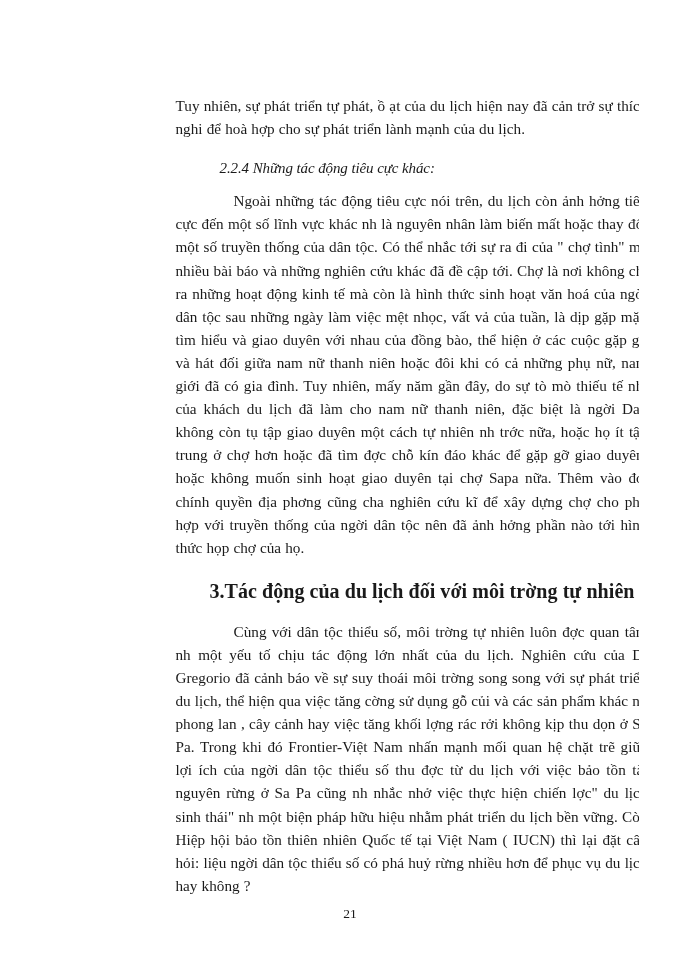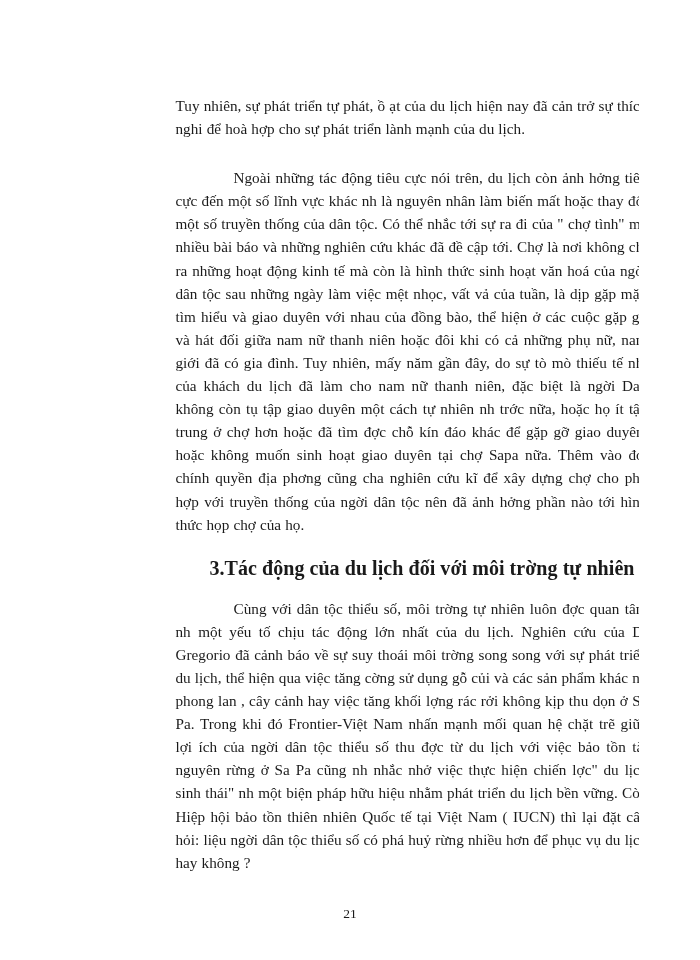--- a/index.html
+++ b/index.html
@@ -74,20 +74,21 @@
 <body>
 
 <div class="page">
 
   <div class="content">
 
     <p class="para">Tuy nhiên, sự phát triển tự phát, ồ ạt của du lịch hiện nay đã cản trở sự thích nghi để hoà hợp cho sự phát triển lành mạnh của du lịch.</p>
 
     <div class="spacer-md"></div>
 
+    <p class="subheading">2.2.4 Những tác động tiêu cực khác:</p>
 
     <div class="spacer-sm"></div>
 
     <p class="para indent-body">Ngoài những tác động tiêu cực nói trên, du lịch còn ảnh hởng  tiêu cực đến một số lĩnh vực khác nh   là nguyên nhân làm biến mất hoặc thay đổi một số truyền thống của dân tộc. Có thể nhắc tới sự ra đi của " chợ tình" mà nhiều bài báo và những nghiên cứu khác đã đề cập tới. Chợ là nơi không chỉ ra những hoạt động kinh tế mà còn là hình thức sinh hoạt văn hoá của ngời   dân tộc sau những ngày làm việc mệt nhọc, vất vả của tuần, là dịp gặp mặt, tìm hiểu và giao duyên với nhau của đồng bào, thể hiện ở các cuộc gặp gỡ và hát đối giữa nam nữ thanh niên hoặc đôi khi có cả những phụ nữ, nam giới đã có gia đình. Tuy nhiên, mấy năm gần đây, do sự tò mò thiếu tế nhị của khách du lịch đã làm cho nam nữ thanh niên, đặc biệt là ngời   Dao không còn tụ tập giao duyên một cách tự nhiên nh   trớc   nữa, hoặc họ ít tập trung ở chợ hơn hoặc đã tìm đợc   chỗ kín đáo khác để gặp gỡ giao duyên, hoặc không muốn sinh hoạt giao duyên tại chợ Sapa nữa. Thêm vào đó, chính quyền địa phơng   cũng cha   nghiên cứu kĩ để xây dựng chợ cho phù hợp với truyền thống của ngời   dân tộc nên đã ảnh hởng   phần nào tới hình thức họp chợ của họ.</p>
 
     <div class="spacer-lg"></div>
 
     <p class="section-heading">3.Tác động của du lịch đối với môi trờng   tự nhiên</p>
 
     <div class="spacer-md"></div>

